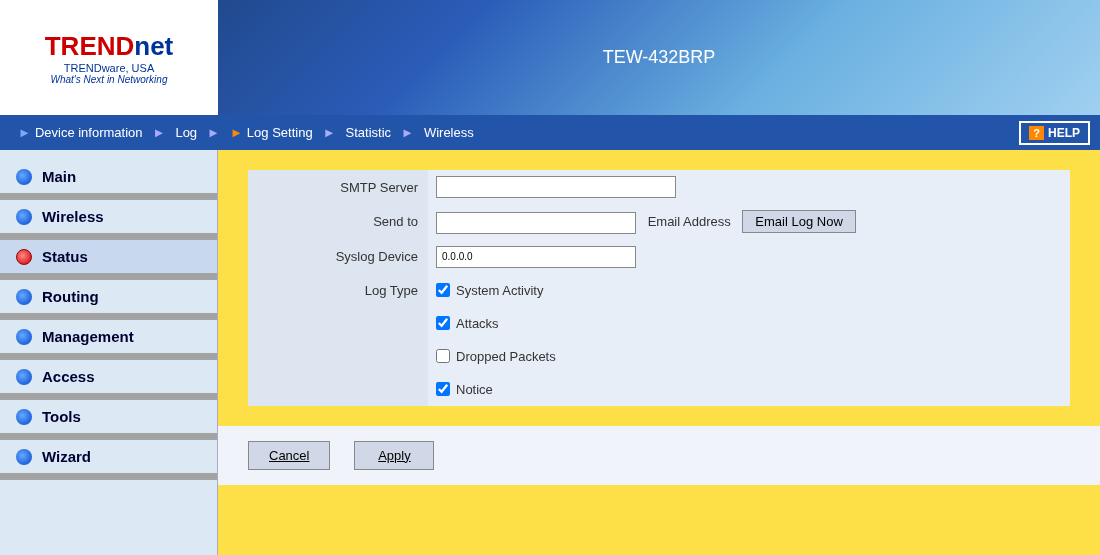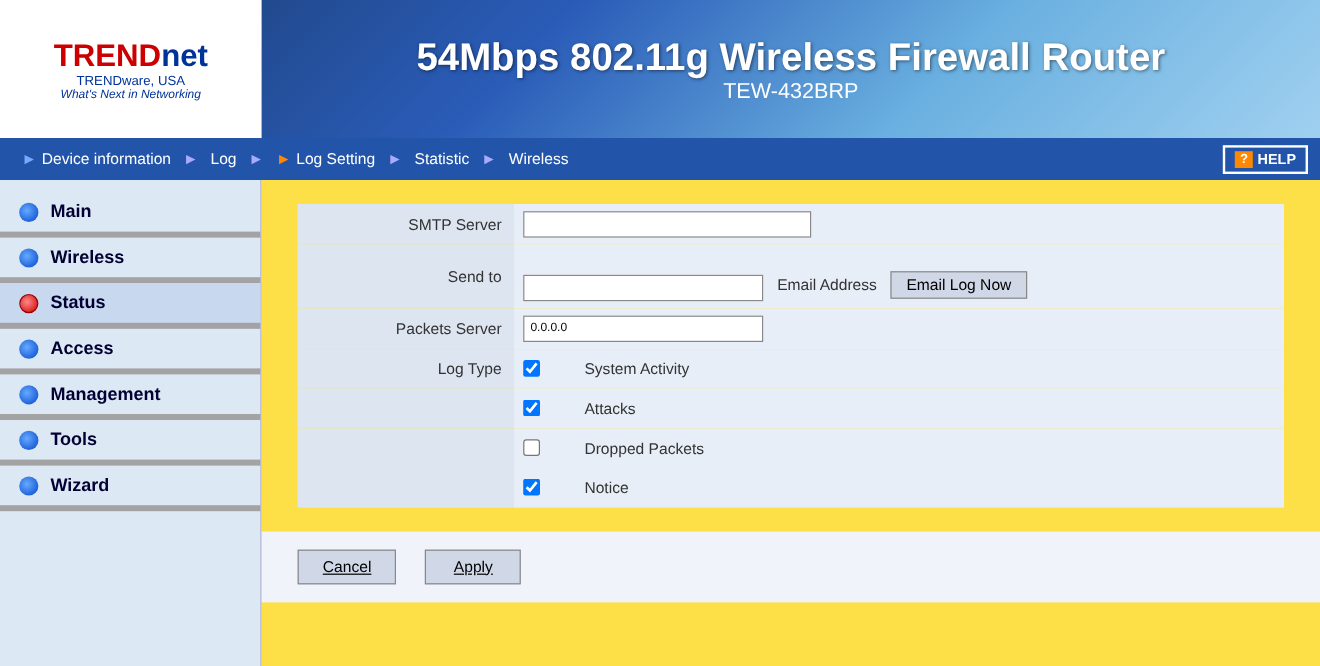--- a/index.html
+++ b/index.html
@@ -24,21 +24,21 @@
     .nav-item.active .arrow { color: #f80; }
     .nav-separator { color: #aaf; margin: 0 2px; }
     .help-btn { background: #2255aa; border: 2px solid #fff; color: #fff; font-size: 12px; font-weight: bold; padding: 3px 8px; cursor: pointer; display: flex; align-items: center; }
     .help-btn .help-icon { background: #f80; color: #fff; font-weight: bold; font-size: 11px; padding: 1px 4px; margin-right: 4px; }
 
     
     .main { display: flex; flex: 1; }
 
     
     .sidebar { width: 218px; min-width: 218px; background: #dde8f5; border-right: 1px solid #aac; display: flex; flex-direction: column; padding-top: 10px; }
-    .sidebar-item { display: flex; align-items: center; padding: 8px 16px; cursor: pointer; border-bottom: 5px solid #a3a3a3; }
+    .sidebar-item { display: flex; align-items: center; padding: 8px 16px; cursor: pointer; border-bottom: 7px solid #a3a3a3; }
     .sidebar-item.active { background: #c8d8ee; }
     .sidebar-dot { width: 16px; height: 16px; border-radius: 50%; margin-right: 10px; min-width: 16px; }
     .dot-blue { background: radial-gradient(circle at 40% 40%, #6af, #0044cc); }
     .dot-red { background: radial-gradient(circle at 40% 40%, #f88, #cc0000); border: 1px solid #990000; }
     .sidebar-label { font-size: 15px; font-weight: bold; color: #003; }
 
     
     .content { flex: 1; background: #fde047; overflow: auto; }
     .content-inner { padding: 20px 30px; }
 
@@ -46,44 +46,43 @@
     .form-table { width: 100%; border-collapse: collapse; }
     .form-table tr td { padding: 6px 8px; }
     .form-table td.label-cell { text-align: right; color: #333; font-size: 13px; background: #dde5f0; width: 180px; padding-right: 10px; }
     .form-table td.input-cell { background: #e8eef8; }
     .form-input { border: 1px solid #888; background: #fff; padding: 3px 5px; font-size: 10px; height: 22px; }
     .smtp-input { width: 240px; }
     .sendto-input { width: 200px; }
     .syslog-input { width: 200px; }
 
     .email-address-label { font-size: 13px; color: #333; margin: 0 8px; text-align: right; }
-    .email-log-btn { background: #d0d8e8; border: 1px solid #888; padding: 3px 12px; font-size: 13px; cursor: pointer; margin-top: 16px; }
+    .email-log-btn { background: #d0d8e8; border: 1px solid #888; padding: 3px 12px; font-size: 13px; cursor: pointer; }
 
     .checkbox-row { display: flex; align-items: center; gap: 6px; padding: 3px 0; }
     .checkbox-row input[type=checkbox] { width: 14px; height: 14px; }
-    .checkbox-row label { font-size: 13px; color: #333; margin-left: 31px; }
+    .checkbox-row label { font-size: 13px; color: #333; }
 
     
     .bottom-bar { padding: 15px 30px; display: flex; gap: 24px; background: #f0f4fa; text-decoration: underline; }
     .btn-cancel, .btn-apply { padding: 6px 20px; font-size: 13px; border: 1px solid #888; background: #d0d8e8; cursor: pointer; min-width: 80px; }
     .btn-apply { }
   </style>
 </head>
 <body>
 
 <div class="header">
   <div class="logo-area">
     <div class="logo-brand">
       <span style="color:#cc0000">TREND</span><span style="color:#003399">net</span>
     </div>
     <div class="logo-sub">TRENDware, USA</div>
     <div class="logo-tagline">What's Next in Networking</div>
   </div>
   <div class="header-title">
-    <h1>54Mbps 802.11g Wireless Firewall Router</h1>
     <h2>TEW-432BRP</h2>
   </div>
 </div>
 
 <div class="navbar">
   <div class="navbar-items">
     <div class="nav-item">
       <span class="arrow">►</span>
       <span>Device information</span>
     </div>
@@ -121,25 +120,29 @@
     <div class="sidebar-item">
       <div class="sidebar-dot dot-blue"></div>
       <span class="sidebar-label">Wireless</span>
     </div>
     <div class="sidebar-item active">
       <div class="sidebar-dot dot-red"></div>
       <span class="sidebar-label">Status</span>
     </div>
     <div class="sidebar-item">
       <div class="sidebar-dot dot-blue"></div>
+      <span class="sidebar-label">Routing</span>
+    </div>
+    <div class="sidebar-item">
+      <div class="sidebar-dot dot-blue"></div>
+      <span class="sidebar-label">Management</span>
+    </div>
+    <div class="sidebar-item">
+      <div class="sidebar-dot dot-blue"></div>
       <span class="sidebar-label">Access</span>
-    </div>
-    <div class="sidebar-item">
-      <div class="sidebar-dot dot-blue"></div>
-      <span class="sidebar-label">Management</span>
     </div>
     <div class="sidebar-item">
       <div class="sidebar-dot dot-blue"></div>
       <span class="sidebar-label">Tools</span>
     </div>
     <div class="sidebar-item">
       <div class="sidebar-dot dot-blue"></div>
       <span class="sidebar-label">Wizard</span>
     </div>
   </div>
@@ -156,21 +159,21 @@
           </tr>
           <tr>
             <td class="label-cell">Send to</td>
             <td class="input-cell">
               <input type="text" class="form-input sendto-input" value="" style="">
               <span class="email-address-label">Email Address</span>
               <button class="email-log-btn">Email Log Now</button>
             </td>
           </tr>
           <tr>
-            <td class="label-cell">Packets Server</td>
+            <td class="label-cell">Syslog Device</td>
             <td class="input-cell">
               <input type="text" class="form-input syslog-input" value="0.0.0.0" style="">
             </td>
           </tr>
           <tr>
             <td class="label-cell">Log Type</td>
             <td class="input-cell">
               <div class="checkbox-row">
                 <input type="checkbox" id="chk1" checked="" style="">
                 <label for="chk1">System Activity</label>

